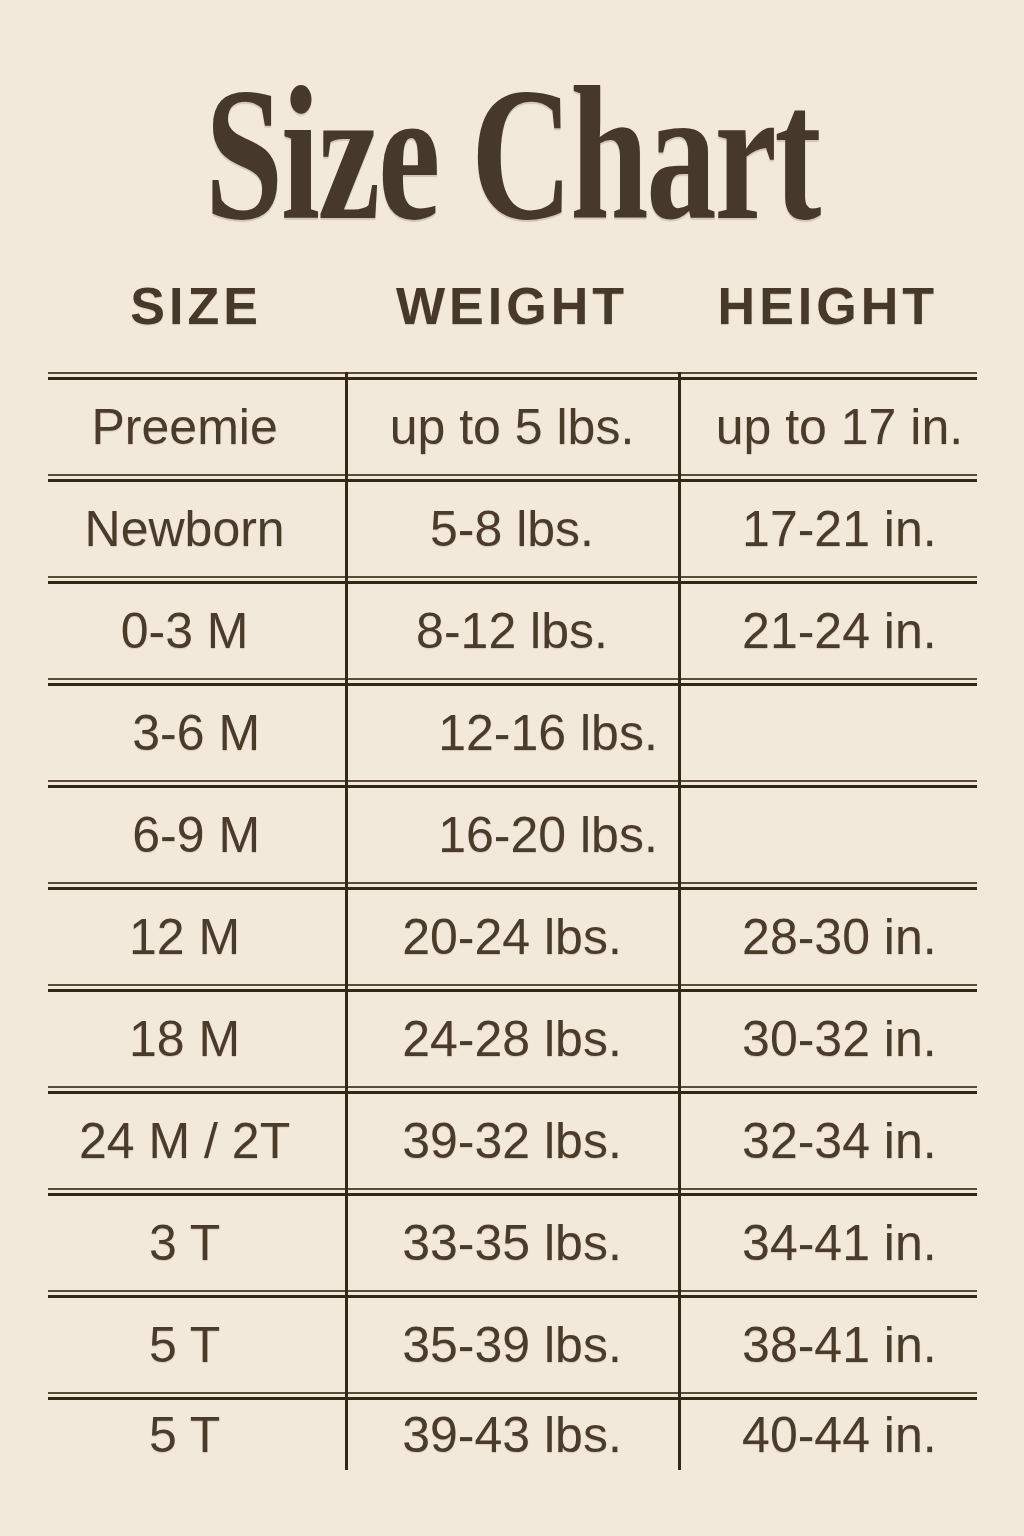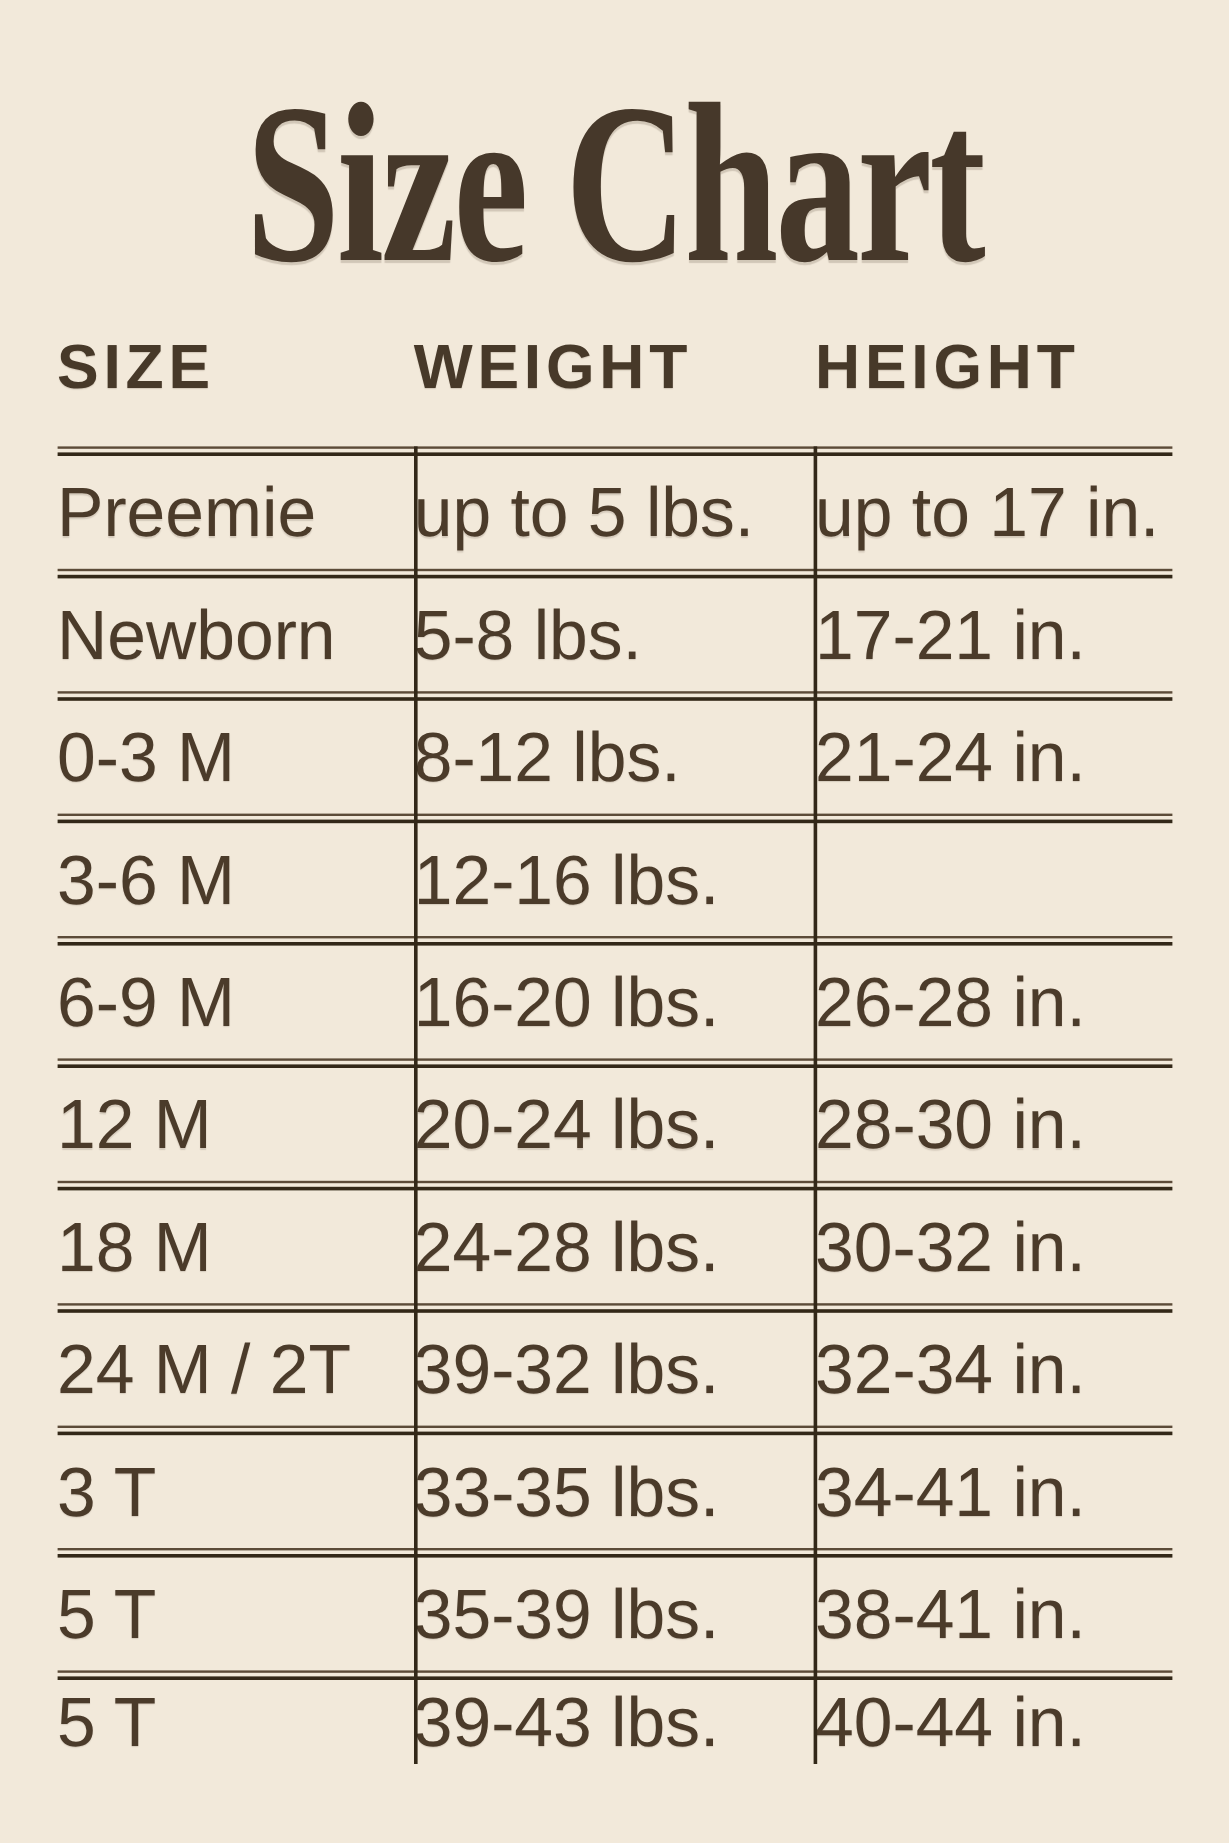--- a/index.html
+++ b/index.html
@@ -32,31 +32,32 @@
     line-height:60px;
     letter-spacing:4px;
     color:#473929;
     text-shadow:0 1px 1px rgba(60,45,30,0.18);
   }
   .table{
     position:relative;
     width:929px;
     margin:36px auto 0;
   }
-  .cell{}
+  .cell{text-align:center}
   .c1{width:32%}
   .c2{width:36%}
   .c3{width:32%}
   .row{
     display:flex;
     align-items:center;
     height:94px;
-    font-size:58px;
+    font-size:50px;
     color:#4b3b2a;
     text-shadow:0 1px 1px rgba(60,45,30,0.16);
+    gap:36px;
   }
   .row.last{height:70px}
   .rule{
     height:3px;                      
     border-top:2px solid #5c4b38;    
     border-bottom:3px solid #332818; 
   }
   .vline{
     position:absolute;top:0;bottom:0;width:3px;
     background:#332818;
@@ -105,21 +106,20 @@
 
       <div class="row">
         <div class="cell c1">3-6 M</div>
         <div class="cell c2">12-16 lbs.</div>
       </div>
       <div class="rule"></div>
 
       <div class="row">
         <div class="cell c1">6-9 M</div>
         <div class="cell c2">16-20 lbs.</div>
-        <div class="cell c3">26-28 in.</div>
       </div>
       <div class="rule"></div>
 
       <div class="row">
         <div class="cell c1">12 M</div>
         <div class="cell c2">20-24 lbs.</div>
         <div class="cell c3">28-30 in.</div>
       </div>
       <div class="rule"></div>
 

